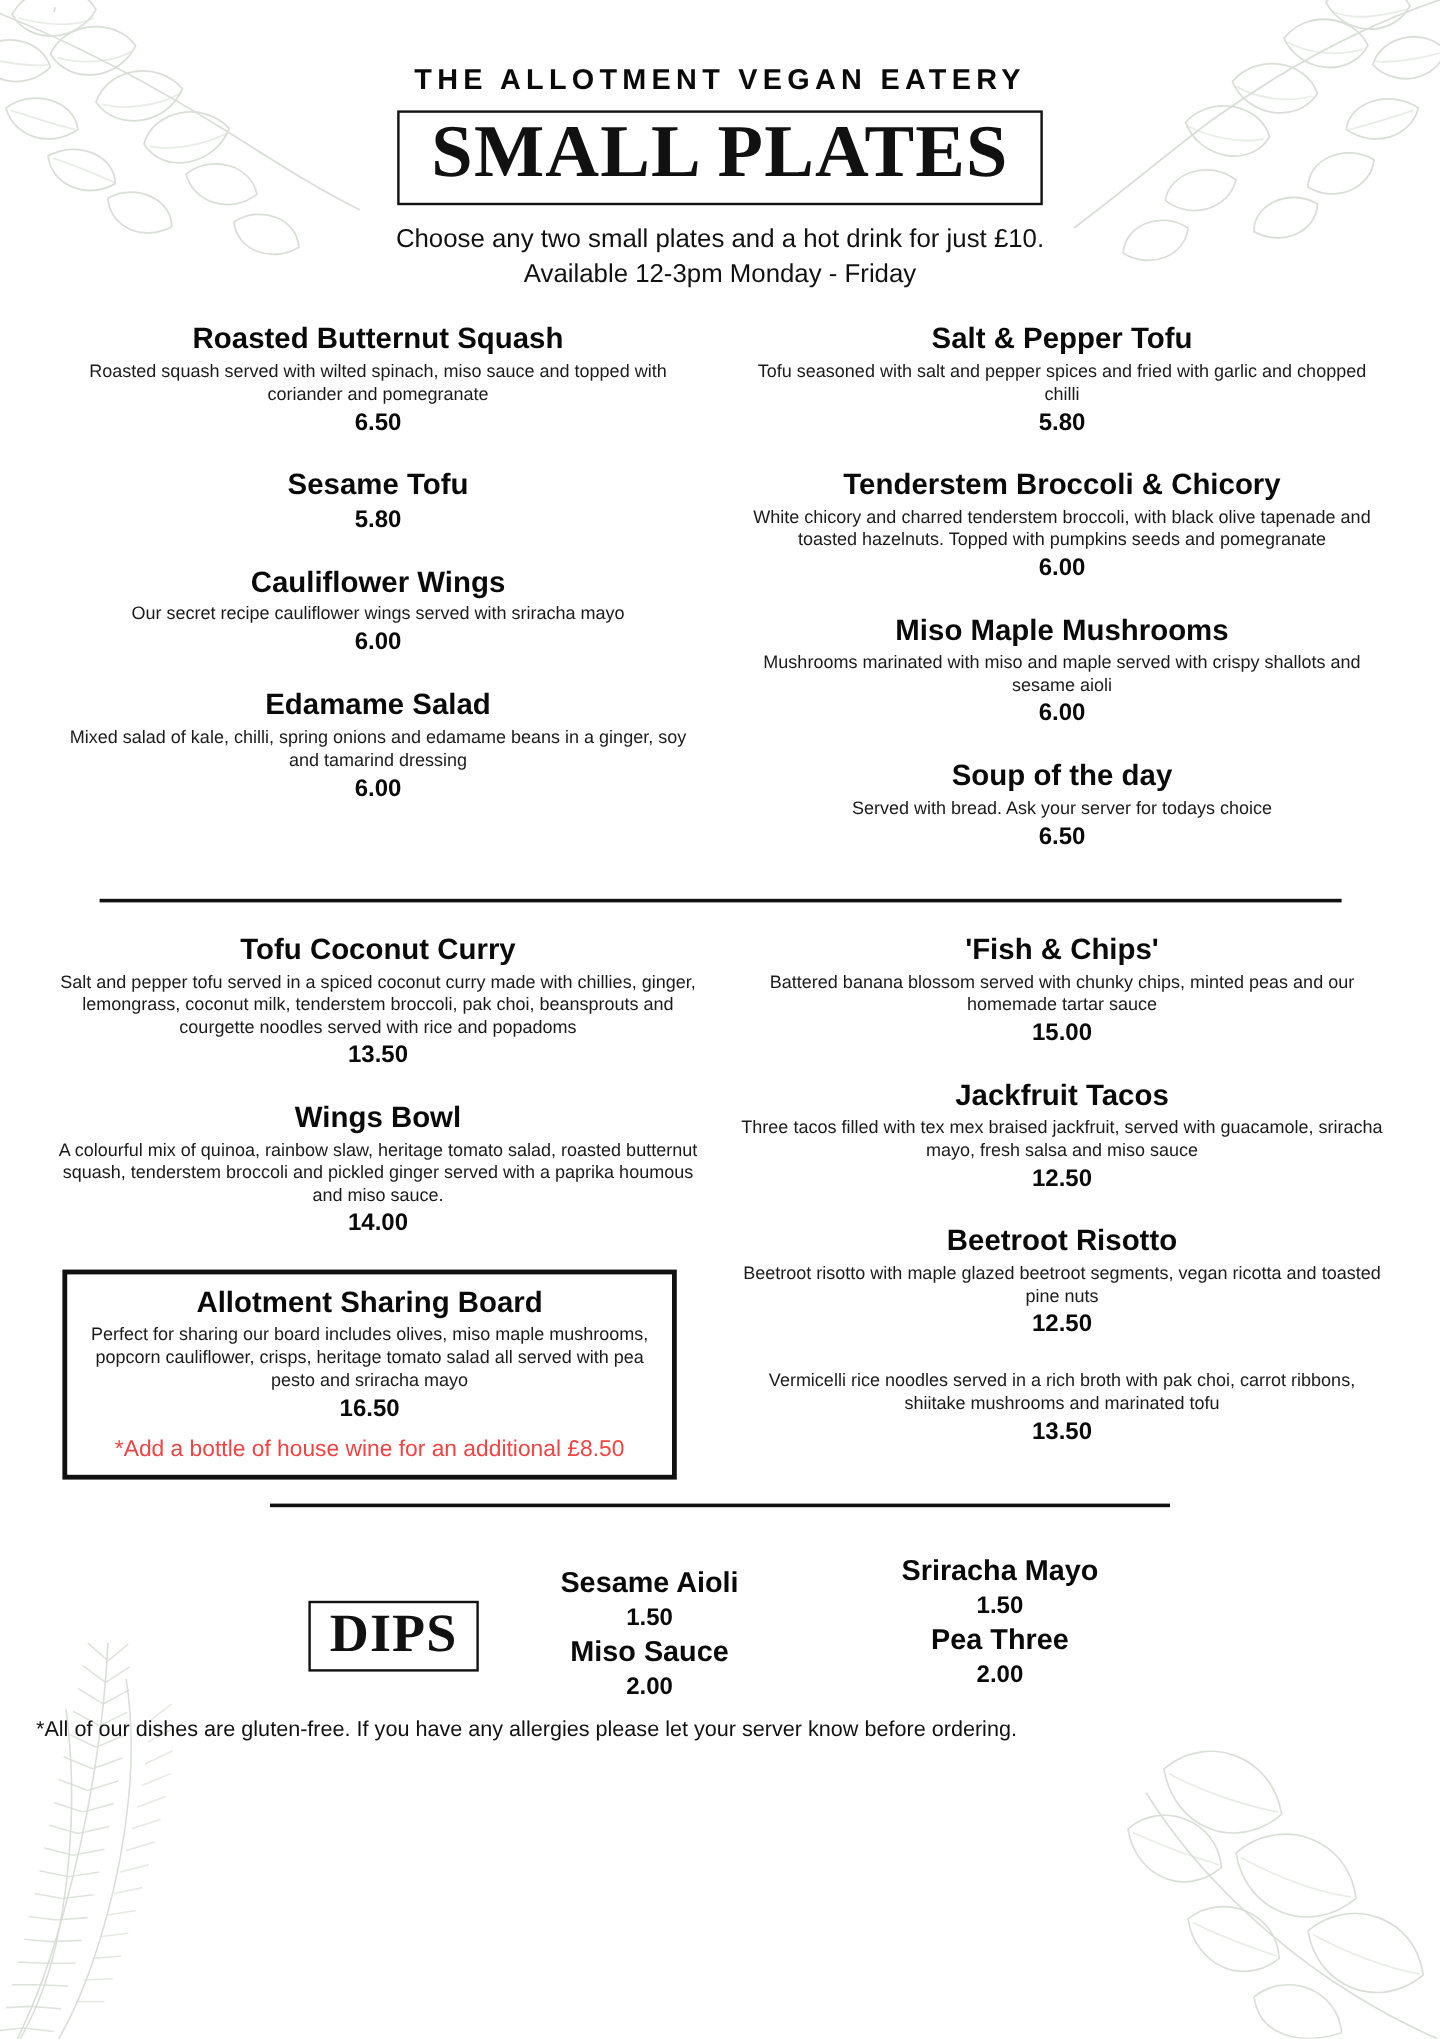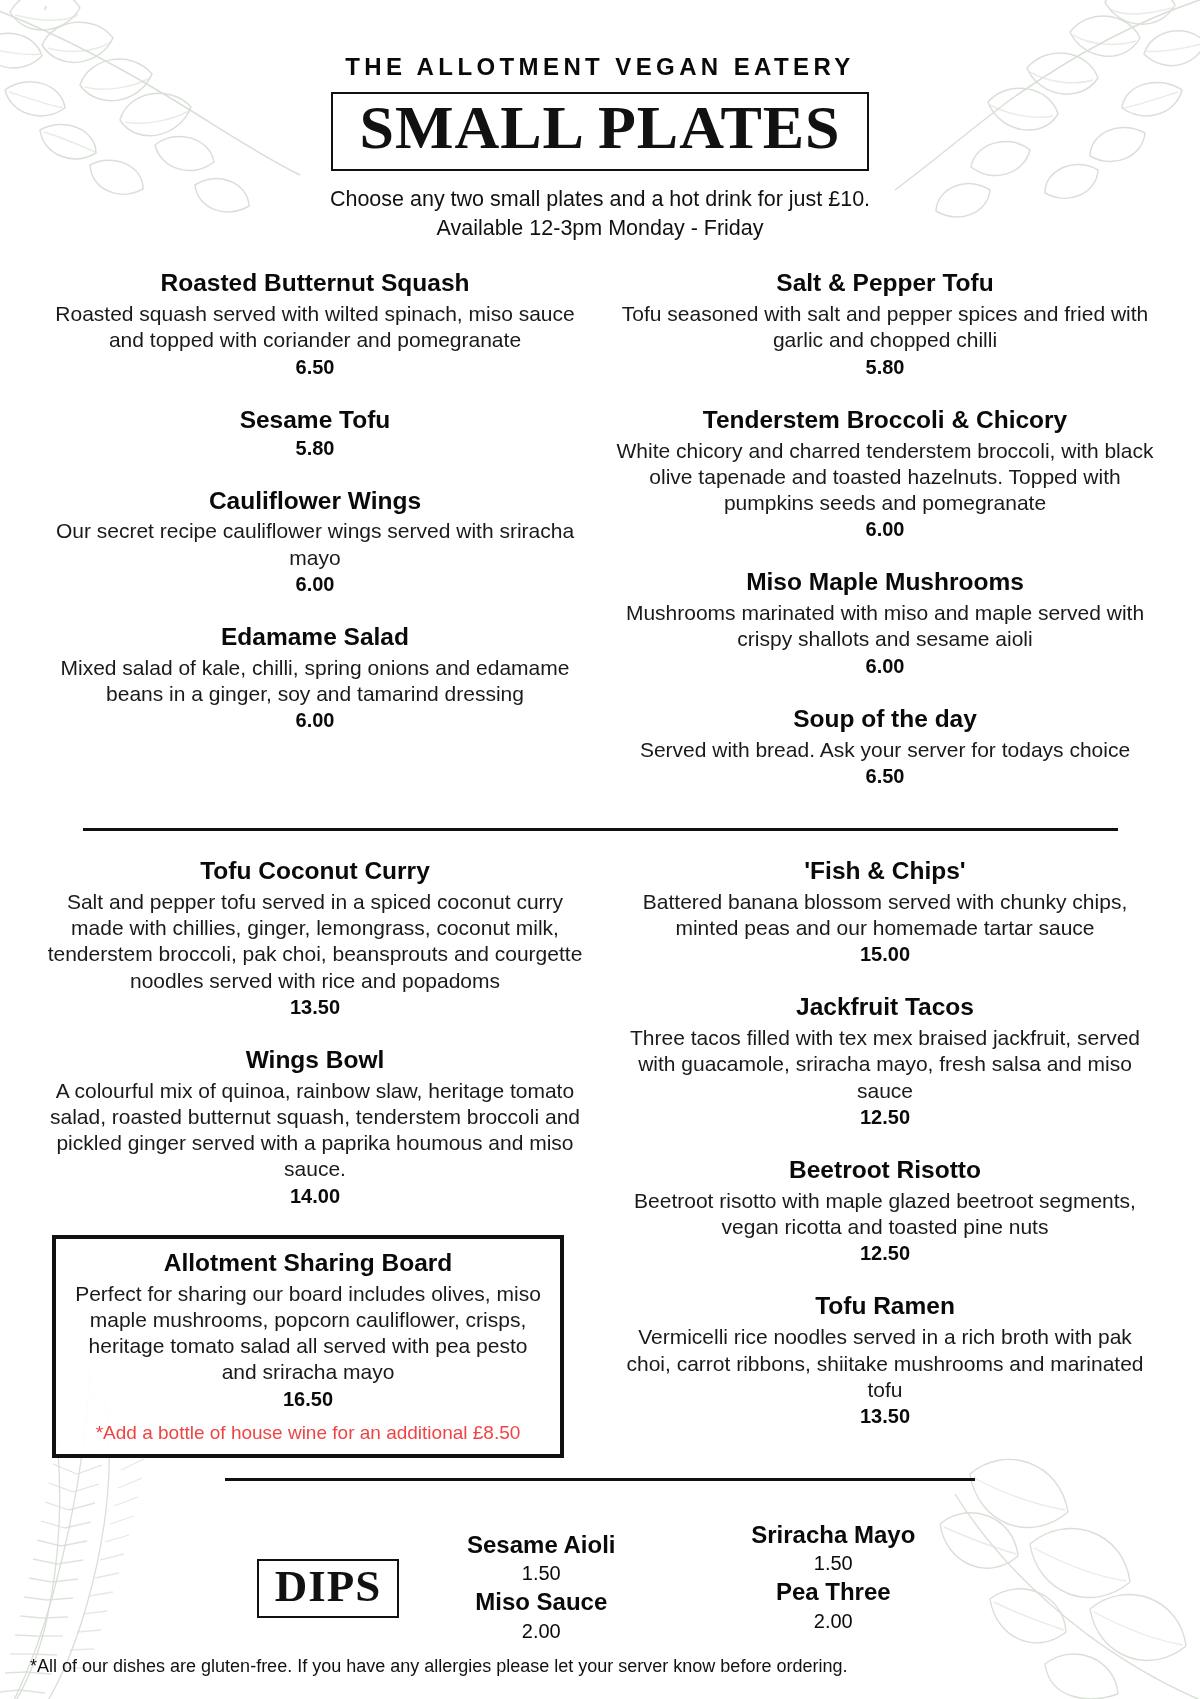--- a/index.html
+++ b/index.html
@@ -74,21 +74,21 @@
 
   .item { text-align: center; margin-bottom: 27px; }
   .item:last-child { margin-bottom: 0; }
   .item-name {
     font-size: 24.5px;
     font-weight: bold;
     line-height: 1.18;
     color: #0a0a0a;
   }
   .item-desc {
-    font-size: 21px;
+    font-size: 15px;
     line-height: 1.25;
     margin-top: 3px;
     color: #1a1a1a;
   }
   .item-price {
     font-size: 20px;
     font-weight: bold;
     margin-top: 2px;
     color: #0a0a0a;
   }
@@ -145,21 +145,21 @@
     padding: 0 22px;
   }
   .dip-name {
     font-size: 24px;
     font-weight: bold;
     line-height: 1.2;
     color: #0a0a0a;
   }
   .dip-price {
     font-size: 20px;
-    font-weight: normal;
+    font-weight: bold;
     line-height: 1.45;
     color: #0a0a0a;
   }
   .dips-col-a { margin-left: 22px; margin-top: 10px; }
   .dips-col-b { margin-left: 52px; margin-top: 0px; }
 
   .allergy-note {
     text-align: left;
     font-size: 18px;
     margin-top: 10px;
@@ -373,21 +373,20 @@
         <div class="item-name">Jackfruit Tacos</div>
         <div class="item-desc">Three tacos filled with tex mex braised jackfruit, served with guacamole, sriracha mayo, fresh salsa and miso sauce</div>
         <div class="item-price">12.50</div>
       </div>
       <div class="item">
         <div class="item-name">Beetroot Risotto</div>
         <div class="item-desc">Beetroot risotto with maple glazed beetroot segments, vegan ricotta and toasted pine nuts</div>
         <div class="item-price">12.50</div>
       </div>
       <div class="item">
-        <div class="item-name">Tofu Ramen</div>
         <div class="item-desc">Vermicelli rice noodles served in a rich broth with pak choi, carrot ribbons, shiitake mushrooms and marinated tofu</div>
         <div class="item-price">13.50</div>
       </div>
     </div>
   </div>
 
   <div class="rule rule-dips"></div>
 
   <div class="dips-wrap">
     <div class="dips-badge">DIPS</div>

